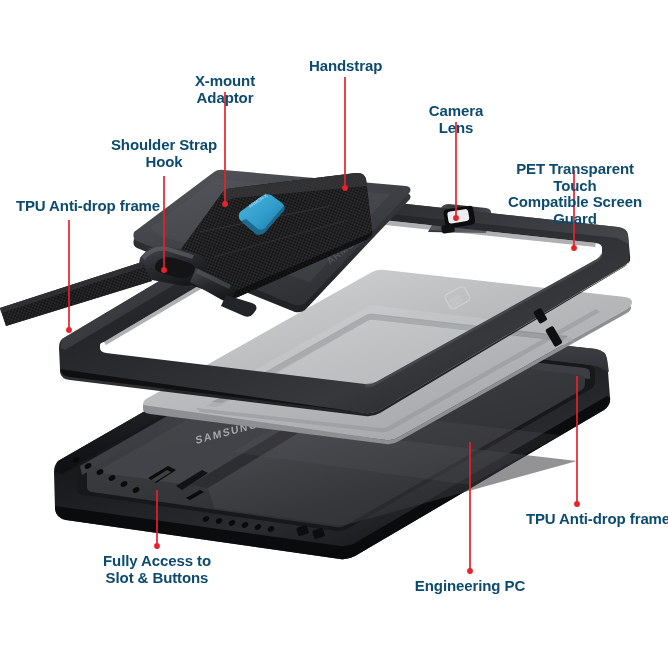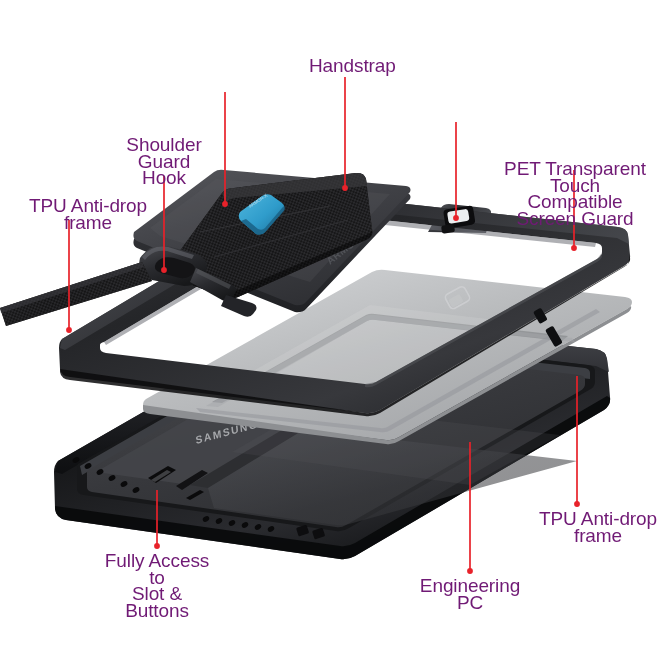--- a/index.html
+++ b/index.html
@@ -12,26 +12,27 @@
     width: 668px;
     height: 668px;
     background: #ffffff;
     overflow: hidden;
     font-family: "Liberation Sans", sans-serif;
   }
   #art { position: absolute; left: 0; top: 0; width: 668px; height: 668px; }
 
   .label {
     position: absolute;
-    color: #701a75;
+    color: #0c4a6e;
     font-family: "Liberation Sans", sans-serif;
-    font-size: 19px;
+    font-size: 15px;
     line-height: 16.5px;
     white-space: pre-line;
     letter-spacing: -0.1px;
+    font-weight: bold;
   }
   .label.c { text-align: center; }
   .label.l { text-align: center; }
 
   #overlay { position: absolute; left:0; top:0; width:668px; height:668px; }
 </style>
 </head>
 <body>
 
 <div id="stage">
@@ -279,26 +280,28 @@
         <circle cx="577" cy="504" r="2.9" fill="#e8222a"></circle>
         <line x1="470" y1="442" x2="470" y2="571" stroke="#e8222a" stroke-width="1.7"></line>
         <circle cx="470" cy="571" r="2.9" fill="#e8222a"></circle>
         <line x1="157" y1="490" x2="157" y2="546" stroke="#e8222a" stroke-width="1.7"></line>
         <circle cx="157" cy="546" r="2.9" fill="#e8222a"></circle>
       </g>
   </svg>
 
   <div class="label l" style="left:8px; top:198px; width:160px;">TPU Anti-drop frame</div>
 
-  <div class="label c" style="left:108px; top:137px; width:112px;">Shoulder Guard
+  <div class="label c" style="left:108px; top:137px; width:112px;">Shoulder Strap
 Hook</div>
 
+  <div class="label c" style="left:166px; top:73px; width:118px;">X-mount Adaptor</div>
 
   <div class="label c" style="left:309px; top:58px; width:72px;">Handstrap</div>
 
+  <div class="label c" style="left:421px; top:103px; width:70px;">Camera Lens</div>
 
   <div class="label c" style="left:500px; top:131px; width:150px;margin-top:30px;">PET Transparent Touch
 Compatible Screen Guard</div>
 
   <div class="label l" style="left:518px; top:511px; width:160px;">TPU Anti-drop frame</div>
 
   <div class="label c" style="left:411px; top:578px; width:118px;">Engineering PC</div>
 
   <div class="label c" style="left:102px; top:553px; width:110px;">Fully Access to
 Slot &amp; Buttons</div>

